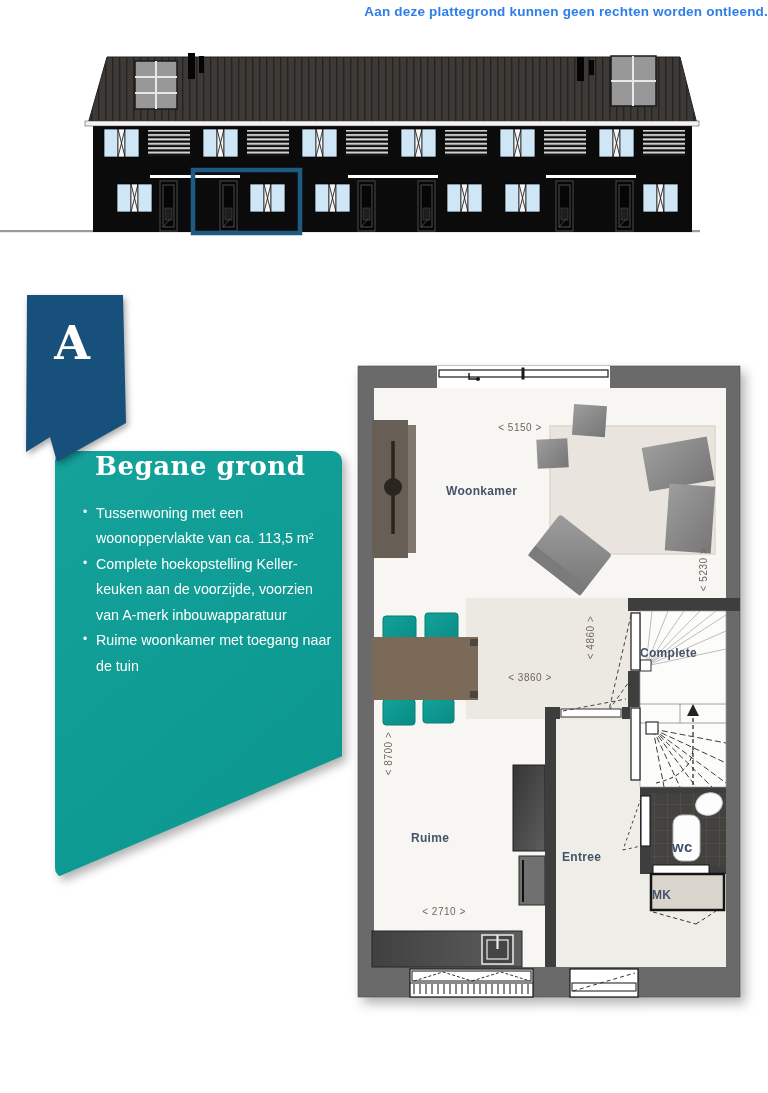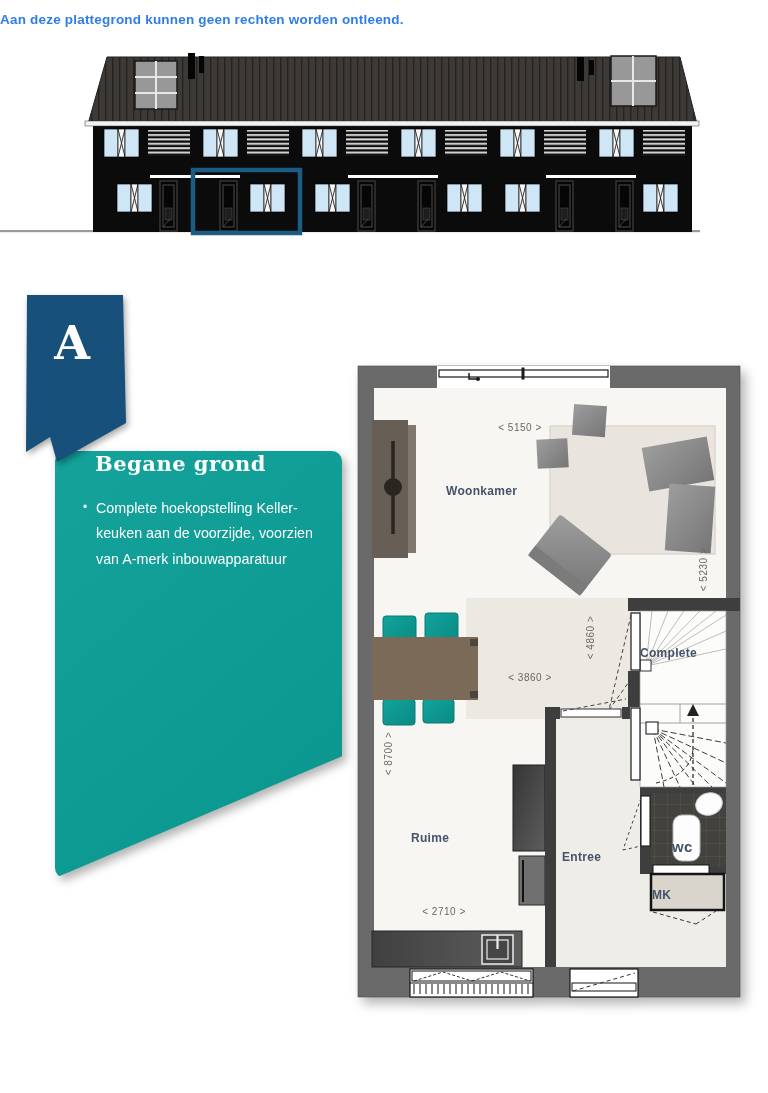--- a/index.html
+++ b/index.html
@@ -1,33 +1,33 @@
 <!DOCTYPE html>
 <html><head>
 <meta charset="utf-8">
 <style>
   html,body{margin:0;padding:0;background:#fff;}
   .page{position:relative;width:768px;height:1093px;background:#fff;overflow:hidden;
         font-family:"Liberation Sans",sans-serif;}
-  .disclaimer{position:absolute;top:12px;left:0;width:100%;text-align:left;
+  .disclaimer{position:absolute;top:4px;left:0;width:100%;text-align:right;
         color:#2e7de8;font-size:13.5px;font-weight:700;letter-spacing:.2px;}
   .elevation{position:absolute;left:0;top:45px;}
   
   .badge{position:absolute;left:20px;top:290px;width:110px;height:180px;z-index:3;
          filter:drop-shadow(2px 3px 3px rgba(0,0,0,.35));}
   .badge .letter{position:absolute;left:0;top:26px;width:104px;text-align:center;
          font-family:"DejaVu Serif",serif;font-weight:700;font-size:46px;color:#fff;}
   
   .panel-wrap{position:absolute;left:55px;top:365px;z-index:2;
          filter:drop-shadow(4px 5px 5px rgba(0,0,0,.30));}
   .panel{width:287px;height:427px;border-radius:10px;
          background:linear-gradient(140deg,#14a29b 0%,#0a968f 100%);
          clip-path:polygon(0 0,100% 0,100% 71.5%,0 100%);}
   .panel h2{margin:86px 0 0 40px;font-family:"DejaVu Serif",serif;font-weight:700;
-         font-size:21px;color:#fff;letter-spacing:.5px;}
+         font-size:26px;color:#fff;letter-spacing:.5px;}
   .panel ul{margin:20px 0 0 28px;padding:0;list-style:none;width:254px;}
   .panel li{position:relative;padding-left:13px;color:#fff;font-size:14.3px;line-height:1.78;}
   .panel li::before{content:"\2022";position:absolute;left:0;top:1px;font-size:12px;}
   
   .plan-haze{position:absolute;left:330px;top:340px;width:438px;height:690px;
          background:radial-gradient(closest-side,rgba(60,60,60,.10),rgba(60,60,60,0) 75%);}
   .plan{position:absolute;left:356px;top:363px;width:388px;height:638px;
          filter:drop-shadow(5px 6px 6px rgba(0,0,0,.30));}
   .lbl{position:absolute;z-index:5;color:#44536a;font-weight:700;font-size:12px;
        text-align:left;letter-spacing:.3px;}
@@ -128,21 +128,23 @@
     <svg width="110" height="180" viewBox="0 0 110 180">
       <polygon points="7,5 103,5 106,133 37,172 30,147 6,162" fill="#17507a"></polygon>
     </svg>
     <div class="letter">A</div>
   </div>
 
   <div class="panel-wrap">
     <div class="panel">
       <h2>Begane grond</h2>
       <ul>
+        <li>Tussenwoning met een woonoppervlakte van ca. 113,5 m²</li>
         <li>Complete hoekopstelling Keller-keuken aan de voorzijde, voorzien van A-merk inbouwapparatuur</li>
+        <li>Ruime woonkamer met toegang naar de tuin</li>
       </ul>
     </div>
   </div>
 
   <div class="plan-haze"></div>
 
   <div class="plan">
     <svg width="388" height="638" viewBox="0 0 388 638">
       <defs>
         <linearGradient id="gp" x1="0" y1="0" x2="1" y2="1">

